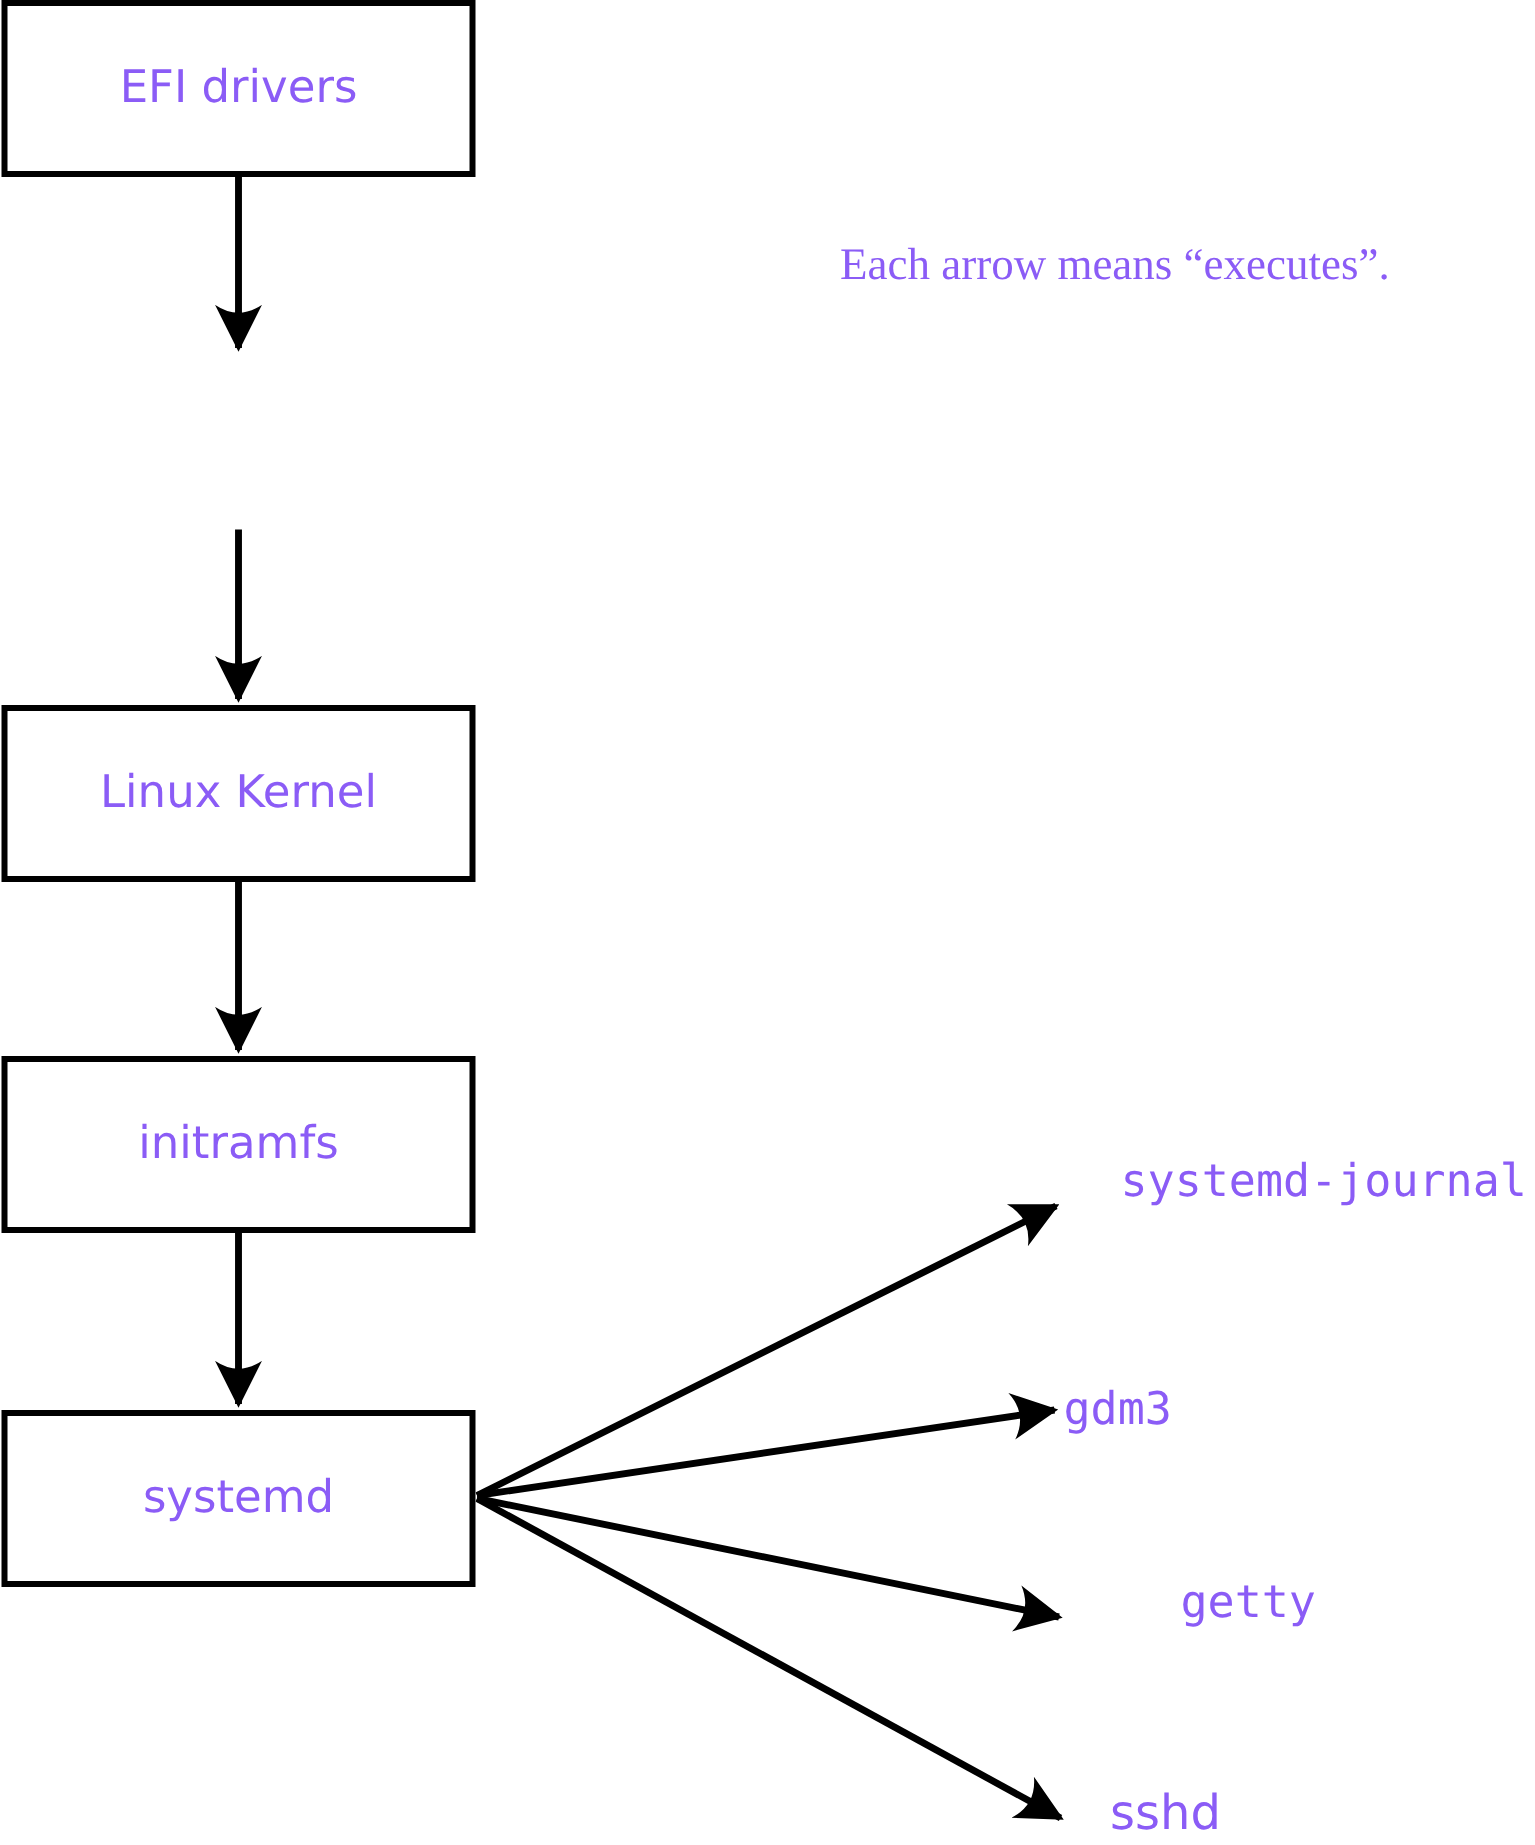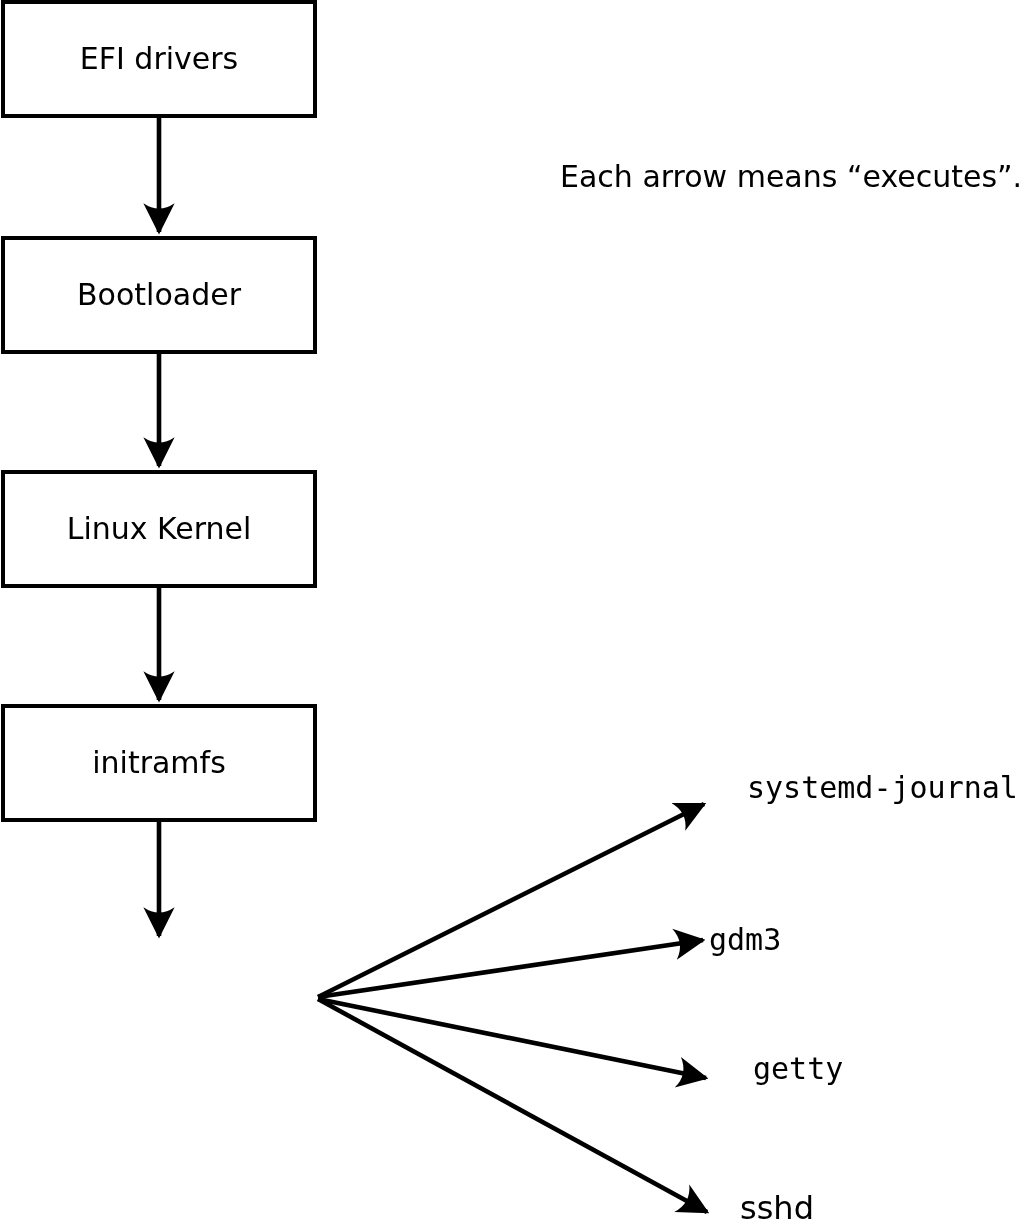--- a/index.html
+++ b/index.html
@@ -7,21 +7,21 @@
     padding: 0;
     background: #ffffff;
   }
   #canvas {
     position: relative;
     width: 1023px;
     height: 1230px;
     background: #ffffff;
     overflow: hidden;
     font-family: "DejaVu Sans", sans-serif;
-    color: #000000;
+    color: #8b5cf6;
     text-align: right;
   }
   #arrow-layer {
     position: absolute;
     left: 0;
     top: 0;
     width: 1023px;
     height: 1230px;
   }
   #arrow-layer line {
@@ -43,20 +43,21 @@
     line-height: 1;
     white-space: nowrap;
   }
   .note {
     position: absolute;
     left: 560px;
     top: 162px;
     font-size: 30px;
     line-height: 1;
     white-space: nowrap;
+    font-family: Liberation Serif, serif;
   }
   .leaf {
     position: absolute;
     line-height: 1;
     white-space: nowrap;
     margin-left: 25px;
   }
   .leaf.mono {
     font-family: "DejaVu Sans Mono", monospace;
     font-size: 30px;
@@ -83,30 +84,30 @@
     <line x1="159" y1="821" x2="159" y2="936" marker-end="url(#ah)"></line>
     <line x1="318" y1="997" x2="704" y2="804" marker-end="url(#ah)"></line>
     <line x1="318" y1="997" x2="703" y2="940" marker-end="url(#ah)"></line>
     <line x1="318" y1="999" x2="706" y2="1078" marker-end="url(#ah)"></line>
     <line x1="318" y1="999" x2="707" y2="1212" marker-end="url(#ah)"></line>
   </svg>
 
   <div class="box" style="top:0px">
     <span>EFI drivers</span>
   </div>
-  <div class="box" style="top:236px">
-    <span>Bootloader</span>
-  </div>
   <div class="box" style="top:704px">
     <span>initramfs</span>
   </div>
   <div class="box" style="top:470px">
     <span>Linux Kernel</span>
   </div>
+  <div class="box" style="top:940px">
+    <span>systemd</span>
+  </div>
 
   <div class="note">Each arrow means “executes”.</div>
 
   <div class="leaf mono" style="left:722px; top:773px">systemd-journal</div>
   <div class="leaf mono" style="left:684px; top:925px">gdm3</div>
-  <div class="leaf mono" style="left:728px; top:1054px">getty</div>
+  <div class="leaf mono" style="left:762px; top:1054px">getty</div>
   <div class="leaf sans" style="left:715px; top:1192px">sshd</div>
 
 </div>
 
 </body></html>

